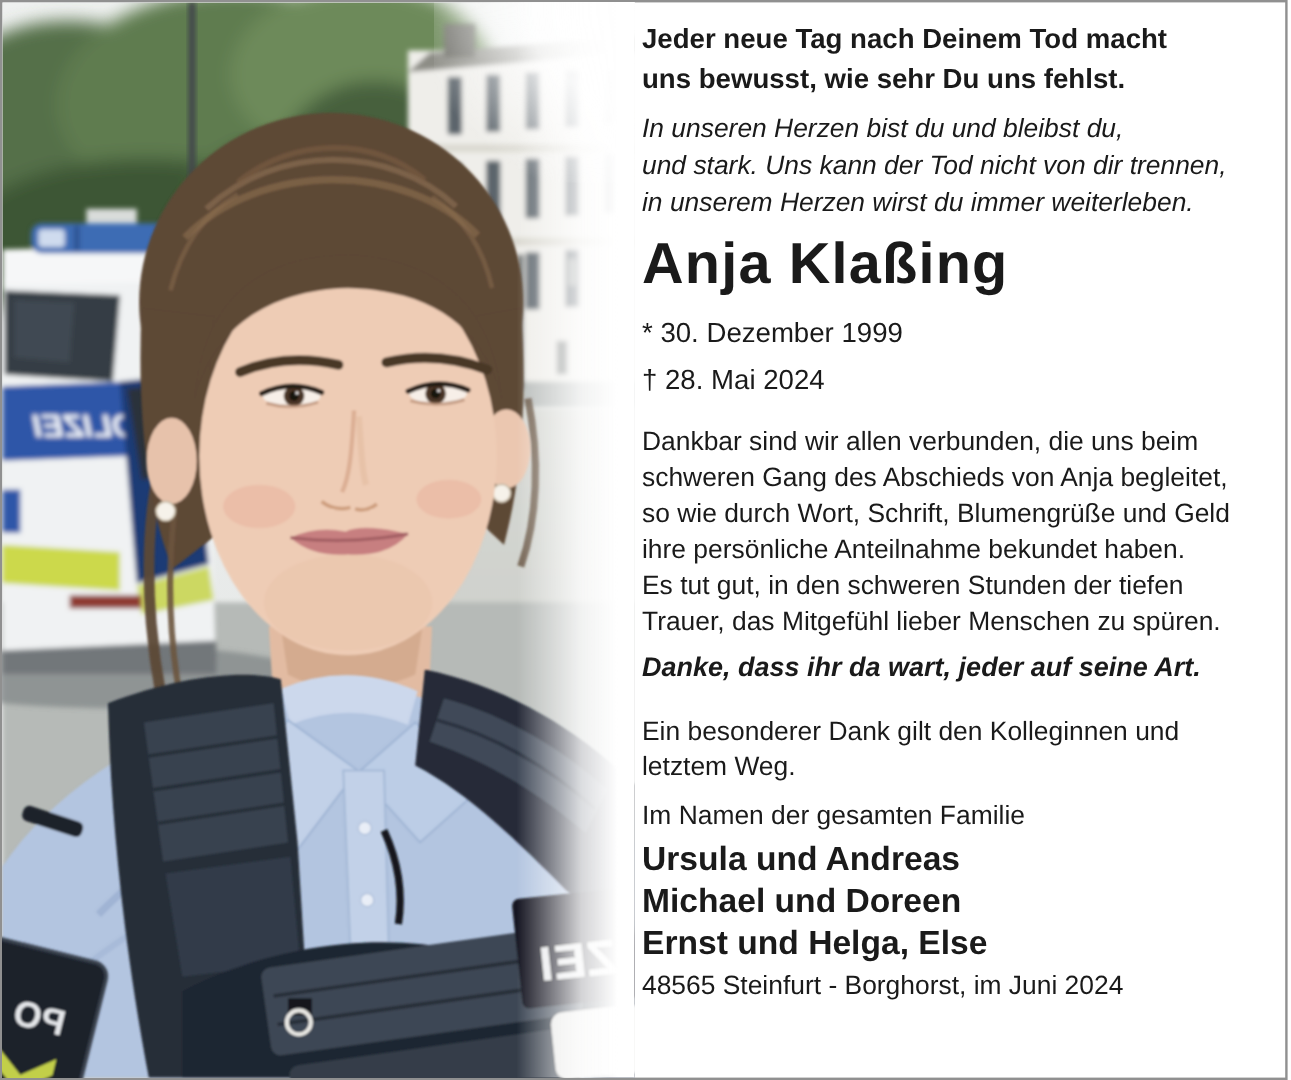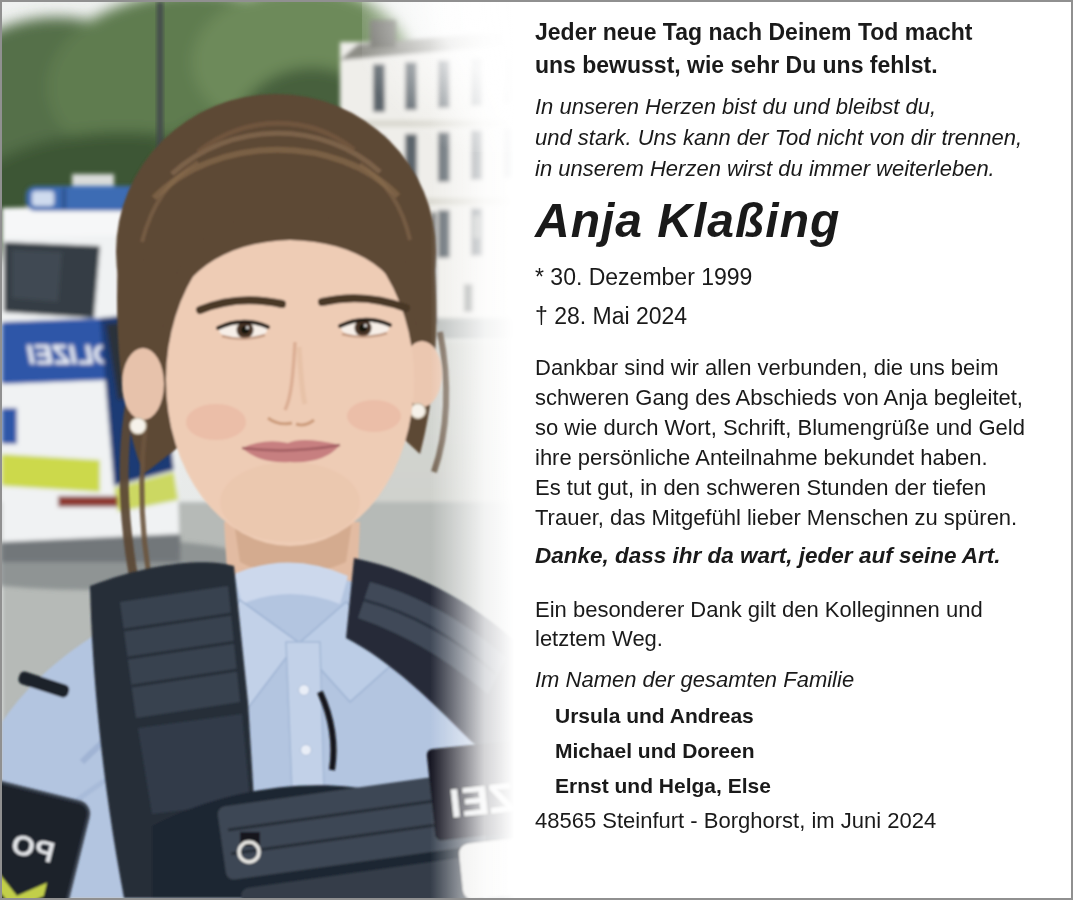--- a/index.html
+++ b/index.html
@@ -22,34 +22,34 @@
     overflow:hidden;
     white-space:nowrap;
   }
   .line{display:block;}
   .b-epigraph .line{font-size:23px;font-weight:700;line-height:33px;}
   .epigraph{margin-top:9px;font-style:italic;}
   .epigraph .line{font-size:22px;line-height:31px;}
   .deceased-name{
     margin:8px 0 0 0;
     font-size:48px;line-height:58px;
-    font-weight:700;font-style:italic;
+    font-weight:700;
     letter-spacing:1px;
   }
   .dates{margin-top:12px;}
   .dates .line{font-size:23px;line-height:30px;}
   .dates .death{margin-top:9px;}
   .thanks-par{margin-top:22px;}
   .thanks-par .line{font-size:22px;line-height:30px;}
   .bold-line{margin-top:8px;font-size:22.5px;font-weight:700;line-height:30px;font-style:italic;}
   .special-par{margin-top:24px;}
   .special-par .line{font-size:22px;line-height:29px;}
-  .family-intro{margin-top:13px;font-size:22px;line-height:28px;font-style:italic;}
+  .family-intro{margin-top:13px;font-size:22px;line-height:28px;}
   .family-names{margin-top:8px;}
-  .family-names .line{font-size:21px;font-weight:700;line-height:28px;margin-bottom:7px;margin-left:20px;}
+  .family-names .line{font-size:28px;font-weight:700;line-height:28px;margin-bottom:7px;}
   .address{margin-top:5px;font-size:22px;line-height:28px;}
 </style>
 </head>
 <body>
 
 <div class="sheet">
 
   <div class="photo">
     <svg width="527" height="896" viewBox="0 0 527 896">
       <defs>

